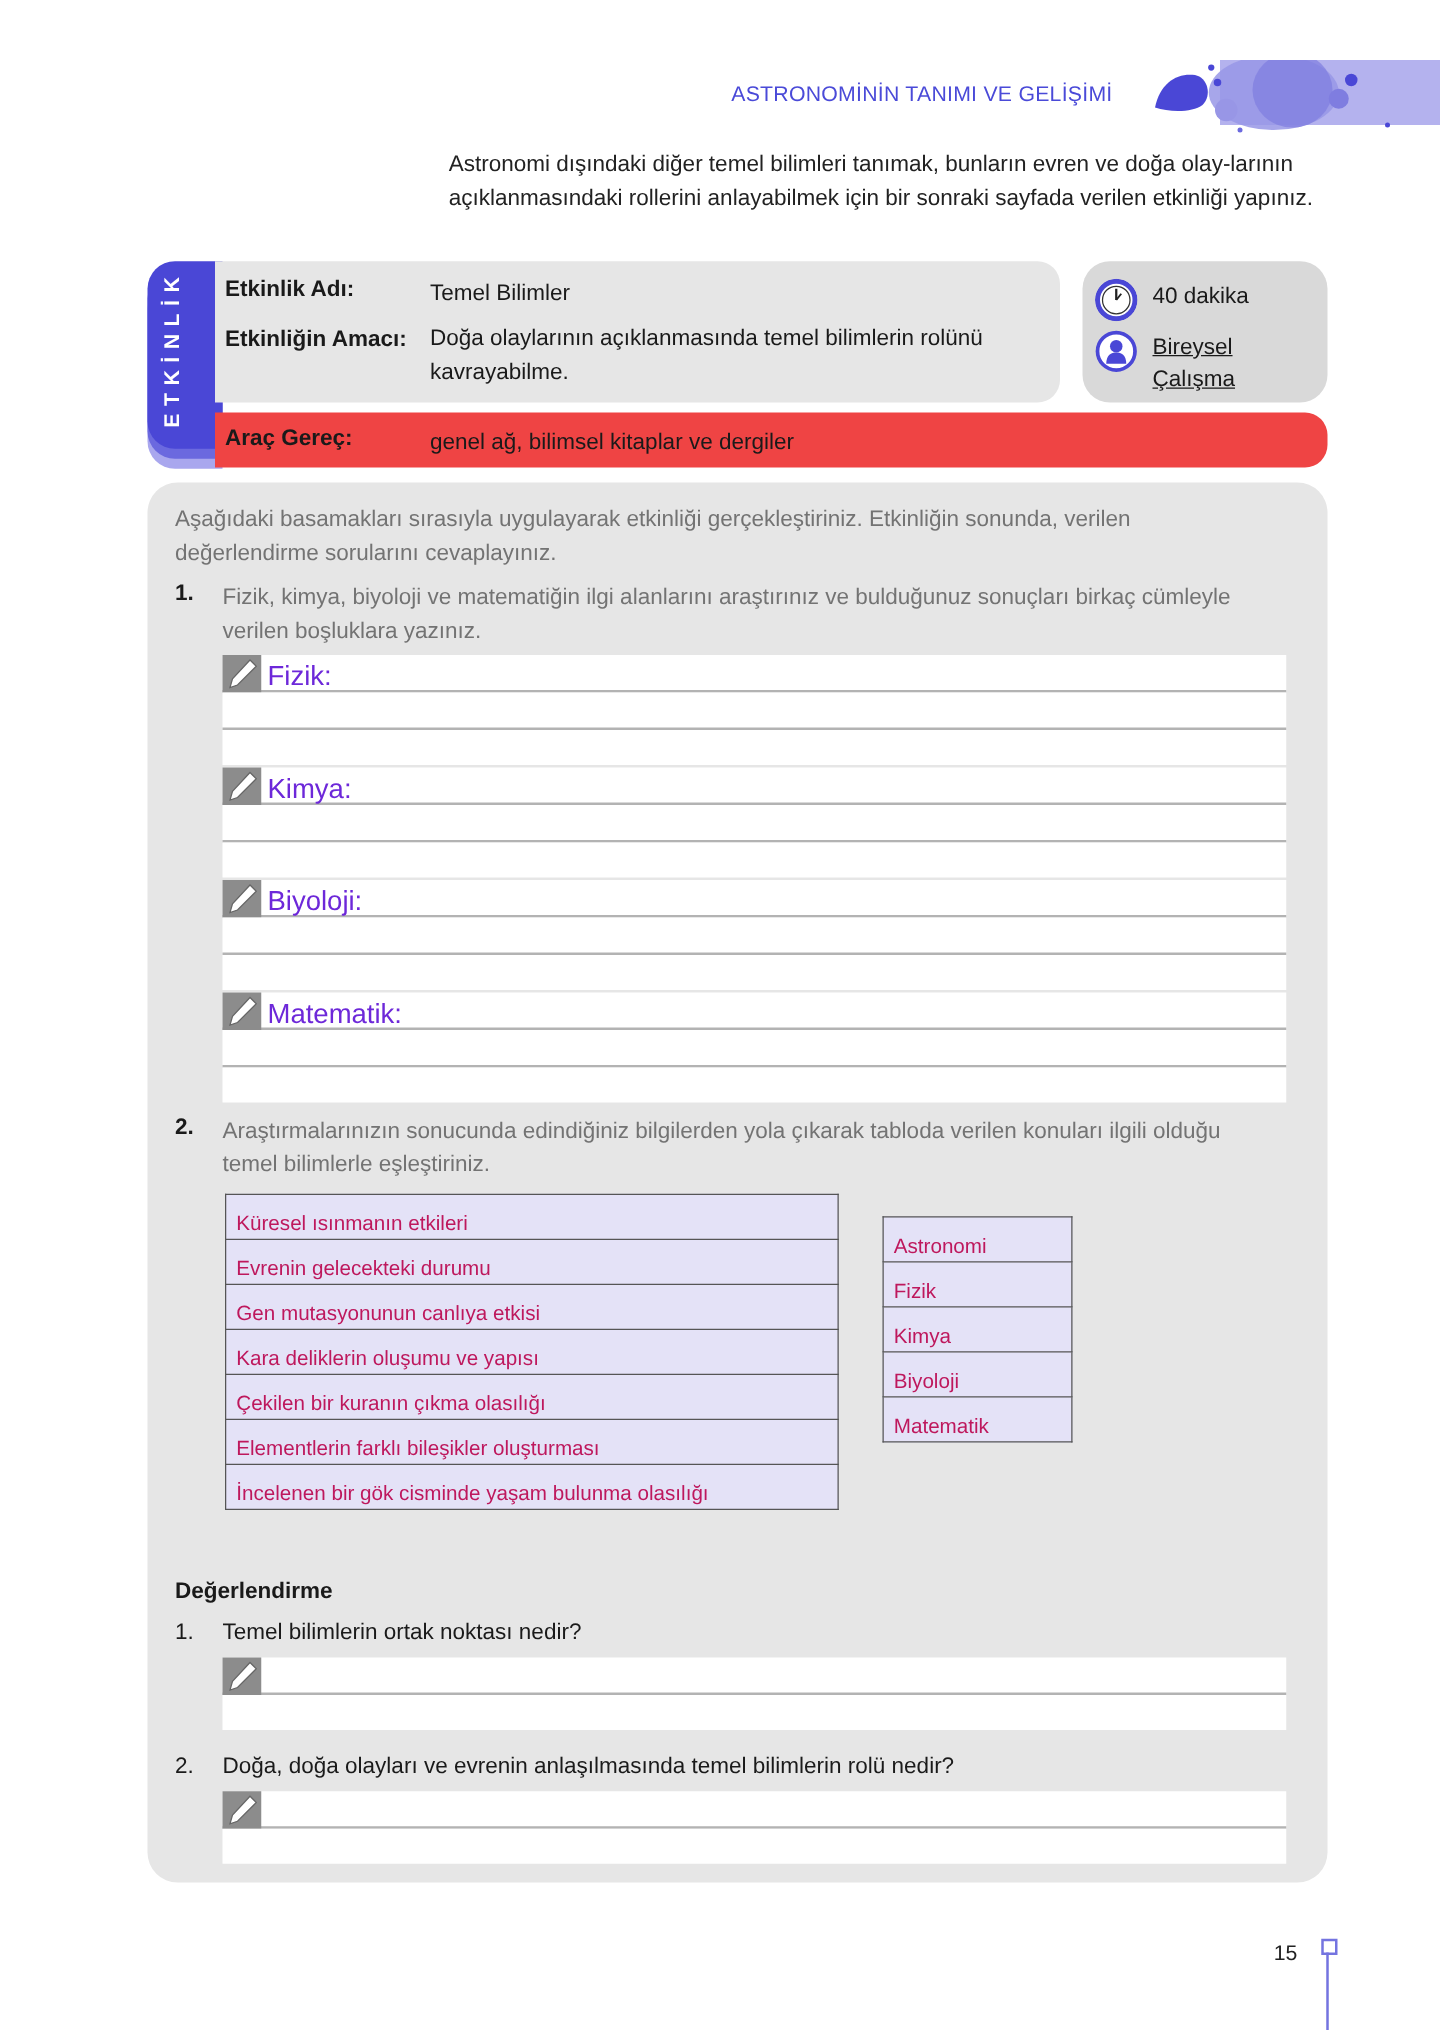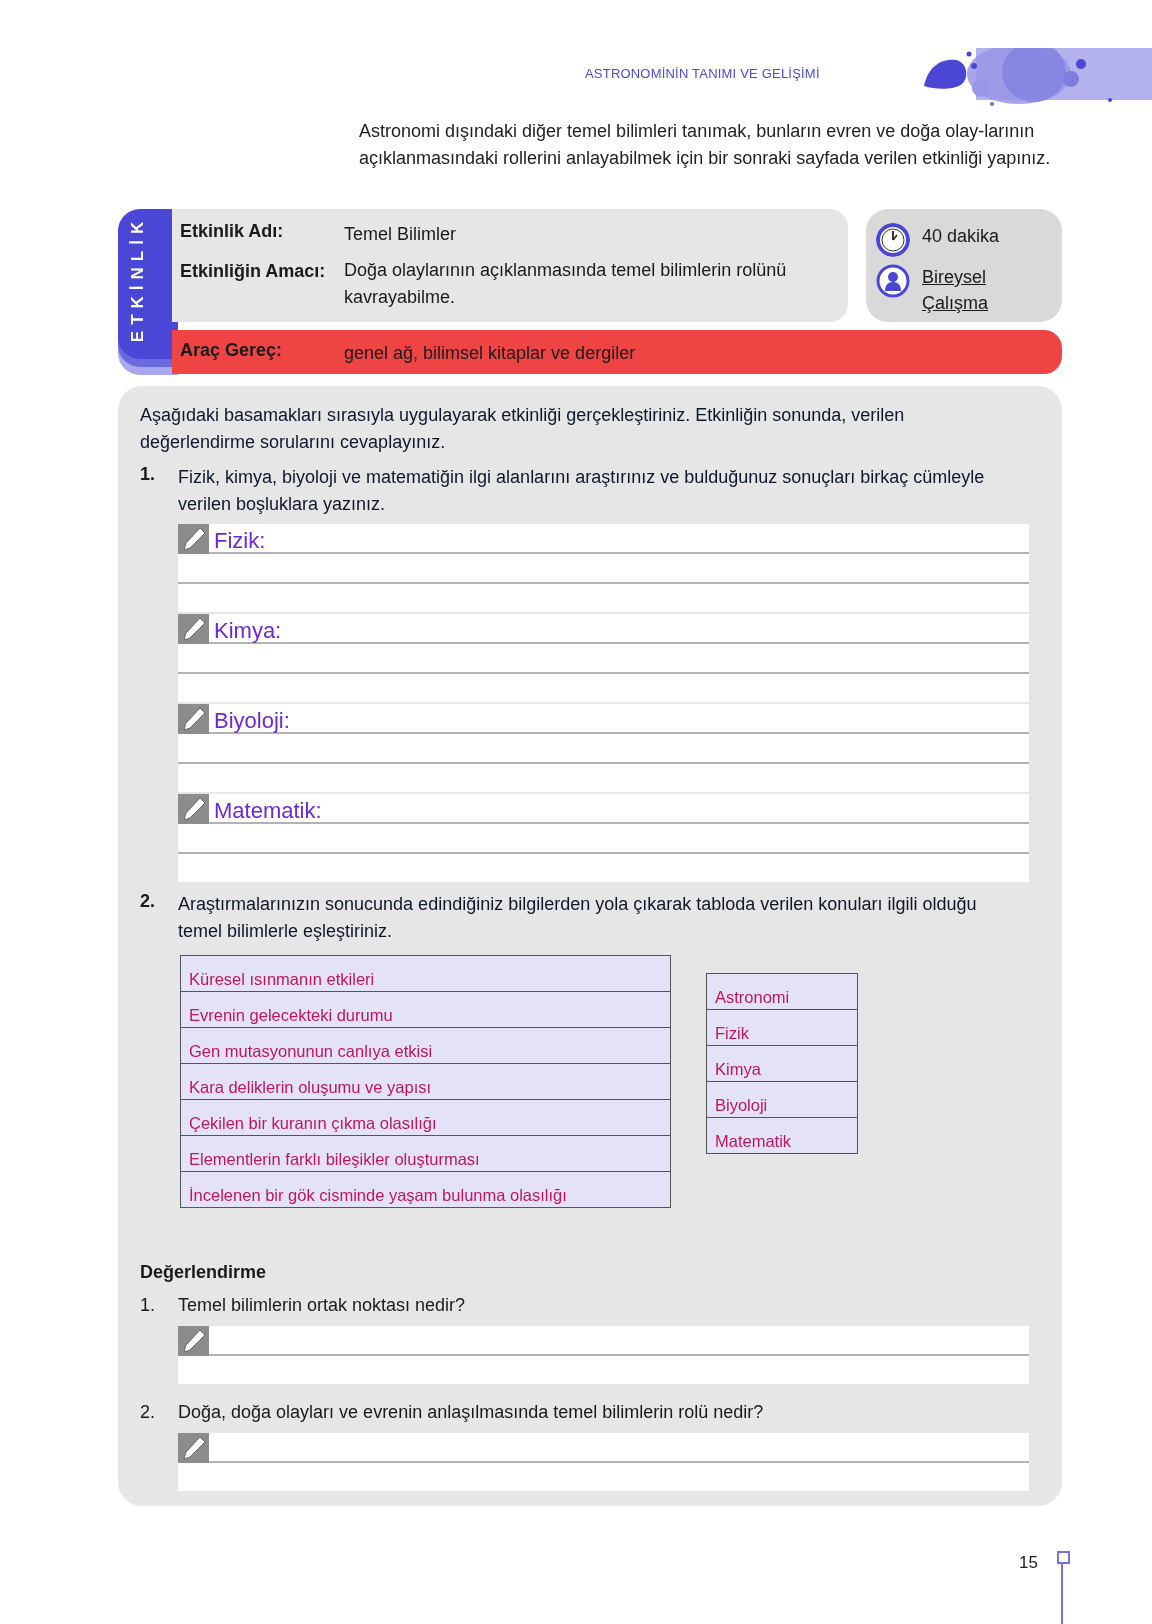--- a/index.html
+++ b/index.html
@@ -1,21 +1,21 @@
 <!DOCTYPE html>
 <html><head>
 <meta charset="utf-8">
 <style>
   html, body { margin:0; padding:0; }
   body { width:1152px; height:1624px; background:#ffffff; position:relative; overflow:hidden;
          font-family:"Liberation Sans", sans-serif; color:#1a1a1a; }
   .abs { position:absolute; }
 
   
-  .hdr-title { left:585px; top:66px; font-size:13px; color:#4a4ad8; letter-spacing:0.2px; }
+  .hdr-title { left:585px; top:66px; font-size:17px; color:#4a4ad8; letter-spacing:0.2px; }
   .hdr-deco { left:924px; top:48px; width:228px; height:60px; }
 
   .intro { left:359px; top:118px; width:706px; font-size:18px; line-height:27px; color:#222; }
 
   
   .tab-stack { left:118px; top:209px; width:60px; height:166px; }
   .tab-layer { position:absolute; left:0; width:60px; border-radius:22px 0 0 22px; }
   .tab-vertical { position:absolute; left:0; top:0; width:40px; height:140px;
                   display:flex; align-items:center; justify-content:center; }
   .tab-vertical span { transform:rotate(-90deg); color:#fff; font-weight:bold; font-size:17px;
@@ -24,21 +24,21 @@
   .info-row { position:absolute; font-size:18px; }
   .info-label { position:absolute; left:8px; font-weight:bold; }
   .info-value { position:absolute; left:172px; width:490px; line-height:27px; }
   .tools-box { left:172px; top:330px; width:890px; height:44px; background:#ef4444; border-radius:0 18px 18px 0; }
   .side-box { left:866px; top:209px; width:196px; height:113px; background:#d9d9d9; border-radius:22px; }
   .side-item { position:absolute; left:10px; display:flex; align-items:flex-start; font-size:18px; line-height:26px; }
   .side-icon { width:34px; height:34px; border-radius:50%; box-sizing:border-box; margin-right:12px; flex:none; }
 
   
   .panel { left:118px; top:386px; width:944px; height:1120px; background:#e6e6e6; border-radius:24px; }
-  .ptext { position:absolute; font-size:18px; line-height:27px; color:#0f172a; }
+  .ptext { position:absolute; font-size:18px; line-height:27px; color:#737373; }
   .num { position:absolute; font-size:18px; font-weight:bold; }
 
   .ans { position:absolute; left:178px; width:851px; }
   .ans-line { height:28px; background:#ffffff; border-bottom:2px solid #b3b3b3; position:relative; }
   .ans-line.last { border-bottom:none; }
   .pencil { position:absolute; left:0; top:0; width:31px; height:30px; background:#8c8c8c; }
   .ans-label { position:absolute; left:36px; top:4px; font-size:22px; color:#6d28d9; }
 
   table.match { position:absolute; border-collapse:collapse; background:#e4e2f7; }
   table.match td { border:1.5px solid #555; height:33px; font-size:16.5px; padding:0 8px; vertical-align:bottom; padding-bottom:2px; color:#be185d; }

